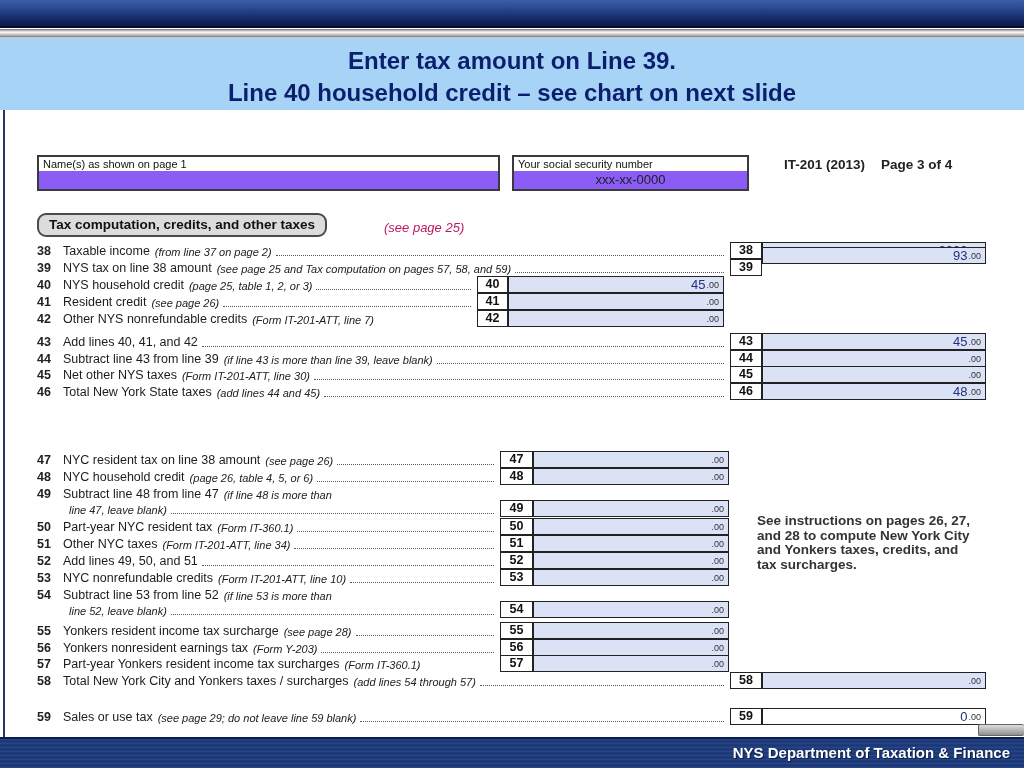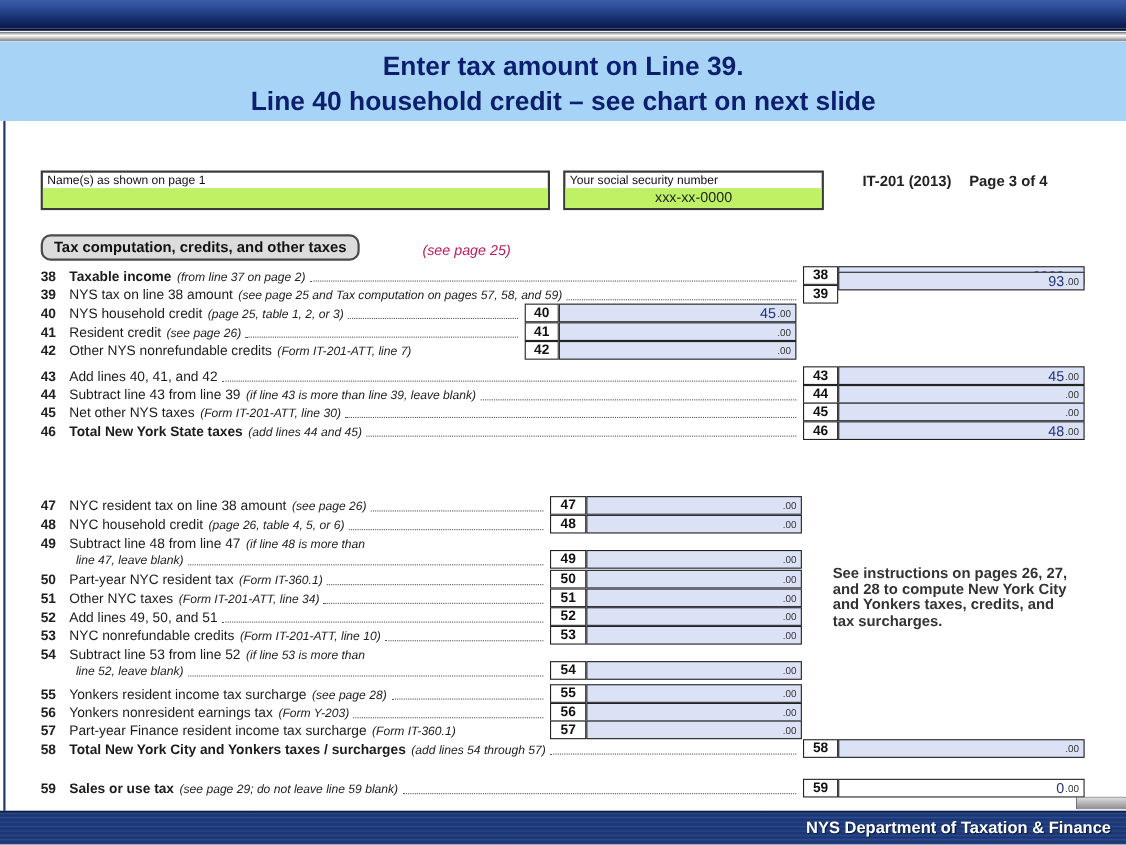--- a/index.html
+++ b/index.html
@@ -17,38 +17,38 @@
     padding-top:7px;box-sizing:border-box;}
 
   
   .form{position:absolute;top:110px;left:0;width:1024px;height:627px;background:#fff;}
   .leftline{position:absolute;left:3px;top:0;bottom:0;width:2px;background:#22386b;}
 
   .fieldbox{position:absolute;border:2px solid #3a3a3a;background:#fff;box-sizing:border-box;}
   .namebox{left:37px;top:45px;width:463px;height:36px;}
   .ssnbox{left:512px;top:45px;width:237px;height:36px;}
   .boxlabel{font-size:11px;color:#111;padding:1px 4px;height:13px;white-space:nowrap;}
-  .boxfill{position:absolute;left:0;right:0;bottom:0;height:18px;background:#bef264;}
+  .boxfill{position:absolute;left:0;right:0;bottom:0;height:18px;background:#8b5cf6;}
   .ssnval{text-align:center;font-size:13px;color:#222;line-height:18px;}
 
   .formid{position:absolute;left:784px;top:47px;font-size:13.5px;color:#222;font-weight:bold;white-space:nowrap;}
   .formid .gap{display:inline-block;width:16px;}
 
   .pill{position:absolute;border:2px solid #4a4a4a;border-radius:9px;background:#dcdcdc;
     font-weight:bold;font-size:13.5px;color:#111;padding:2px 10px 3px;white-space:nowrap;}
   .pill.s1{left:37px;top:103px;}
   .pill.s2{left:37px;top:313px;}
   .pillnote{position:absolute;left:384px;top:110px;font-style:italic;font-size:13px;color:#be185d;white-space:nowrap;}
 
   
   .frow{position:absolute;display:flex;align-items:flex-end;white-space:nowrap;height:15px;
     font-size:12.5px;color:#1c1c1c;}
   .lnum{font-weight:bold;width:26px;flex:none;color:#222;}
   .fnote{font-style:italic;font-size:11px;margin-left:5px;color:#222;}
-  .flabel.bold{font-weight:bold;}
+  .flabel.bold{font-weight:normal;}
   .leader{flex:1;border-bottom:1px dotted #555;margin:0 4px 2px 4px;height:0;min-width:0;}
   .indent{display:inline-block;width:27px;flex:none;}
 
   .nbox{position:absolute;height:17px;border:1px solid #222;background:#fff;box-sizing:border-box;
     font-weight:bold;font-size:12.5px;color:#111;text-align:center;line-height:15px;}
   .abox{position:absolute;height:17px;border:1px solid #222;background:#dbe2f6;box-sizing:border-box;
     display:flex;align-items:flex-end;justify-content:flex-end;padding:3px 4px 1px 0;}
   .abox.wbg{background:#fff;}
   .aval{font-size:13px;color:#23317c;line-height:13px;}
   .acents{font-size:9px;color:#333;line-height:11px;margin-left:1px;}
@@ -296,21 +296,21 @@
           <span class="flabel">Yonkers nonresident earnings tax</span>
           <span class="fnote">(Form Y-203)</span>
           <div class="leader"></div>
         </div>
         <div class="nbox" style="left: 500px; top: 529px; width: 33px;">56</div>
         <div class="abox" style="left: 533px; top: 529px; width: 196px;">
           <span class="acents">.00</span>
         </div>
         <div class="frow" style="top: 546px; left: 37px; width: 461px;">
           <span class="lnum">57</span>
-          <span class="flabel">Part-year Finance resident income tax surcharge</span>
+          <span class="flabel">Part-year Yonkers resident income tax surcharges</span>
           <span class="fnote">(Form IT-360.1)</span>
         </div>
         <div class="nbox" style="left: 500px; top: 545px; width: 33px;">57</div>
         <div class="abox" style="left: 533px; top: 545px; width: 196px;">
           <span class="acents">.00</span>
         </div>
         <div class="frow" style="top: 563px; left: 37px; width: 691px;">
           <span class="lnum">58</span>
           <span class="flabel bold">Total New York City and Yonkers taxes / surcharges</span>
           <span class="fnote">(add lines 54 through 57)</span>

